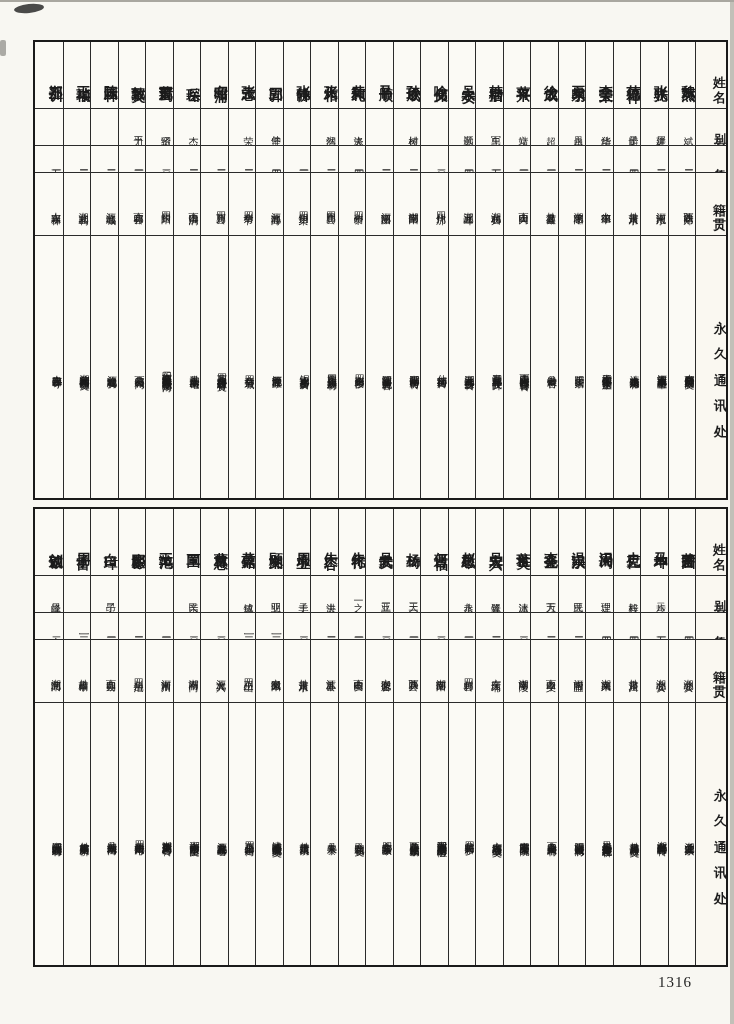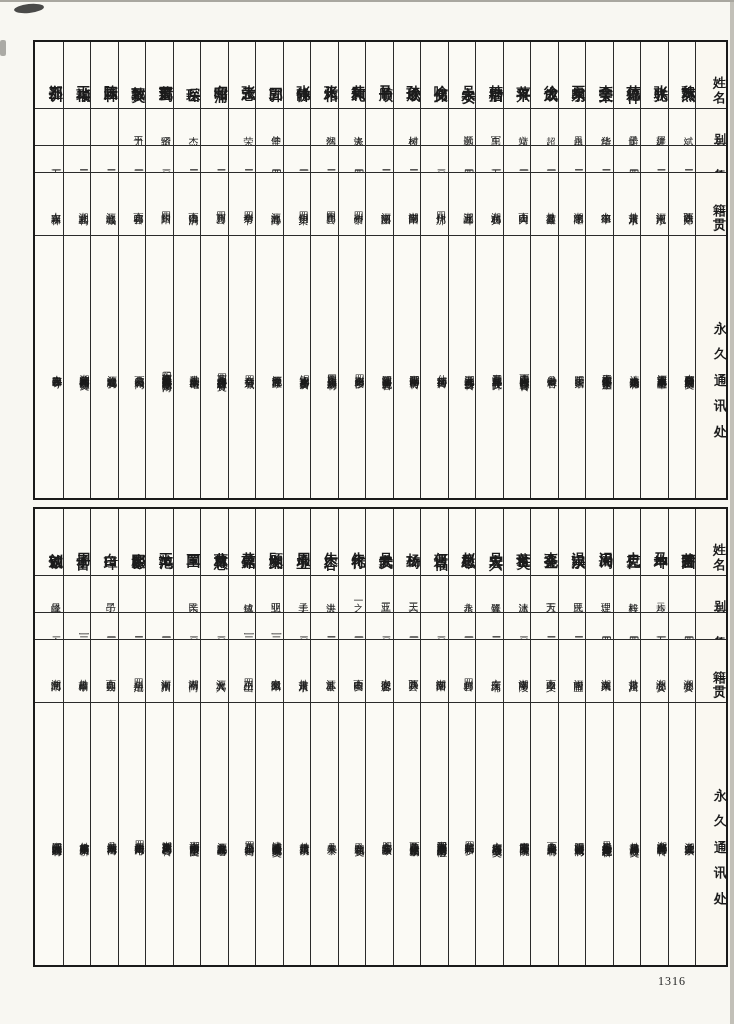--- a/index.html
+++ b/index.html
@@ -63,21 +63,21 @@
   .cell.native{height:63px;font-size:10px;padding-top:3px;letter-spacing:1px;}
   .cell.address{flex:1;font-size:10px;line-height:12px;padding-top:4px;letter-spacing:0.5px;border-bottom:none;}
   .hdr{font-weight:700;}
   .hdr.name{font-size:13px;letter-spacing:14px;padding-top:9px;}
   .hdr.alias{font-size:12px;letter-spacing:6px;padding-top:3px;}
   .hdr.age{font-size:11px;letter-spacing:1px;padding-top:2px;}
   .hdr.native{font-size:13px;letter-spacing:14px;padding-top:8px;}
   .hdr.address{font-size:13px;letter-spacing:26px;padding-top:16px;}
   .page-number{
     position:absolute;left:658px;top:972px;
-    font-size:12px;letter-spacing:1px;color:#222;
+    font-size:15px;letter-spacing:1px;color:#222;
     font-family:"Liberation Serif", serif;
   }
 </style>
 </head>
 <body>
 
 <div class="page">
   <div class="smudge-a"></div>
   <div class="smudge-b"></div>
 

